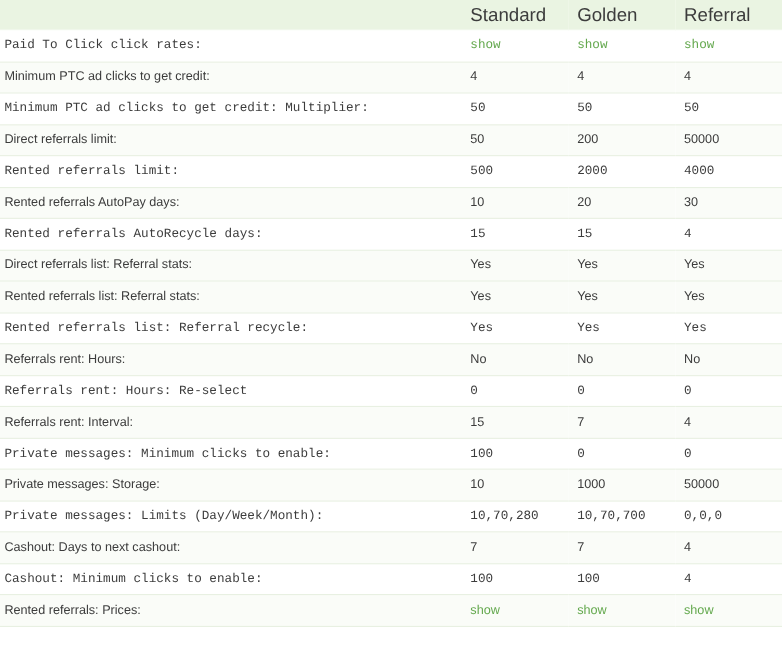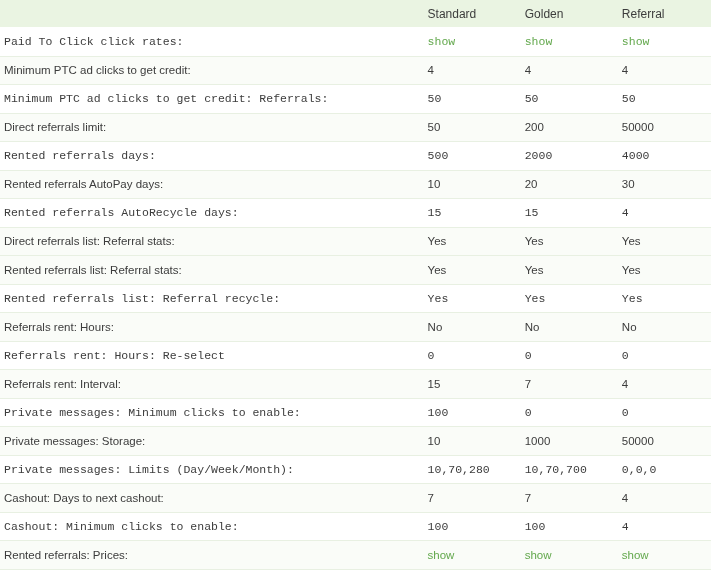--- a/index.html
+++ b/index.html
@@ -20,21 +20,21 @@
     border-collapse: collapse;
     table-layout: fixed;
   }
   table.compare col.c-feature { width: 419px; }
   table.compare col.c-plan { width: 97px; }
   table.compare thead th {
     background: #eaf4e2;
     height: 27px;
     text-align: left;
     font-weight: normal;
-    font-size: 12px;
+    font-size: 17px;
     color: #3c3c3c;
     padding: 0 0 0 8px;
     border-bottom: 1px solid #ffffff;
   }
   table.compare thead th.feature-head {
     padding-left: 4px;
   }
   table.compare tbody td {
     height: 27.5px;
     padding: 0 0 0 4px;
@@ -86,33 +86,33 @@
         <td class="val"><a class="show-link">show</a></td>
         <td class="val"><a class="show-link">show</a></td>
       </tr>
       <tr class="even">
         <td class="feature">Minimum PTC ad clicks to get credit:</td>
         <td class="val">4</td>
         <td class="val">4</td>
         <td class="val">4</td>
       </tr>
       <tr class="odd">
-        <td class="feature">Minimum PTC ad clicks to get credit: Referrals:</td>
+        <td class="feature">Minimum PTC ad clicks to get credit: Multiplier:</td>
         <td class="val">50</td>
         <td class="val">50</td>
         <td class="val">50</td>
       </tr>
       <tr class="even">
         <td class="feature">Direct referrals limit:</td>
         <td class="val">50</td>
         <td class="val">200</td>
         <td class="val">50000</td>
       </tr>
       <tr class="odd">
-        <td class="feature">Rented referrals days:</td>
+        <td class="feature">Rented referrals limit:</td>
         <td class="val">500</td>
         <td class="val">2000</td>
         <td class="val">4000</td>
       </tr>
       <tr class="even">
         <td class="feature">Rented referrals AutoPay days:</td>
         <td class="val">10</td>
         <td class="val">20</td>
         <td class="val">30</td>
       </tr>

